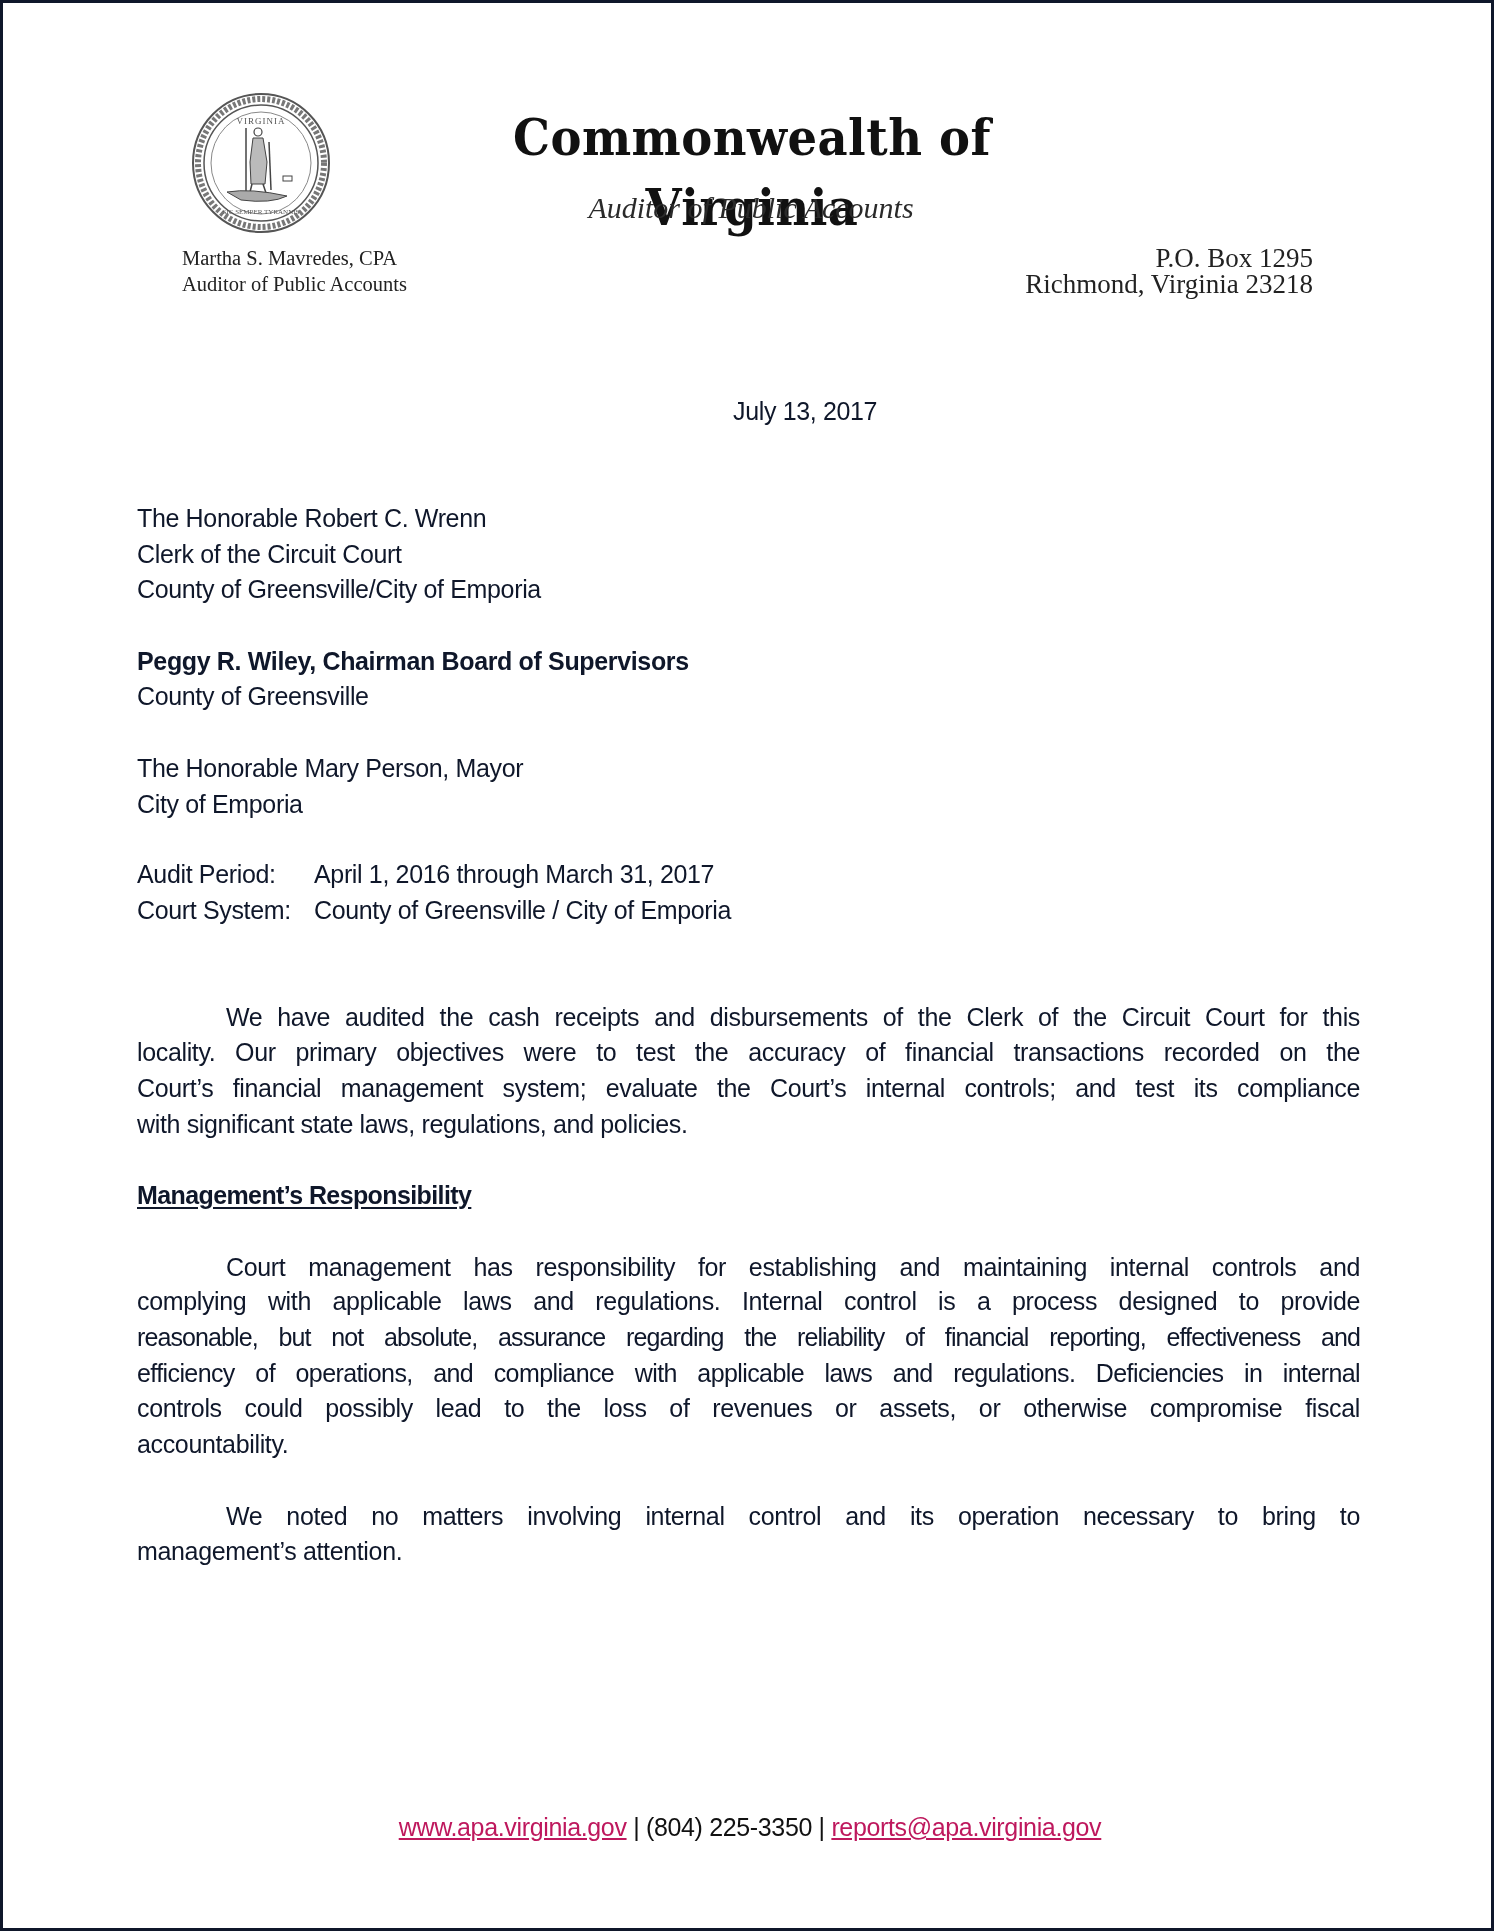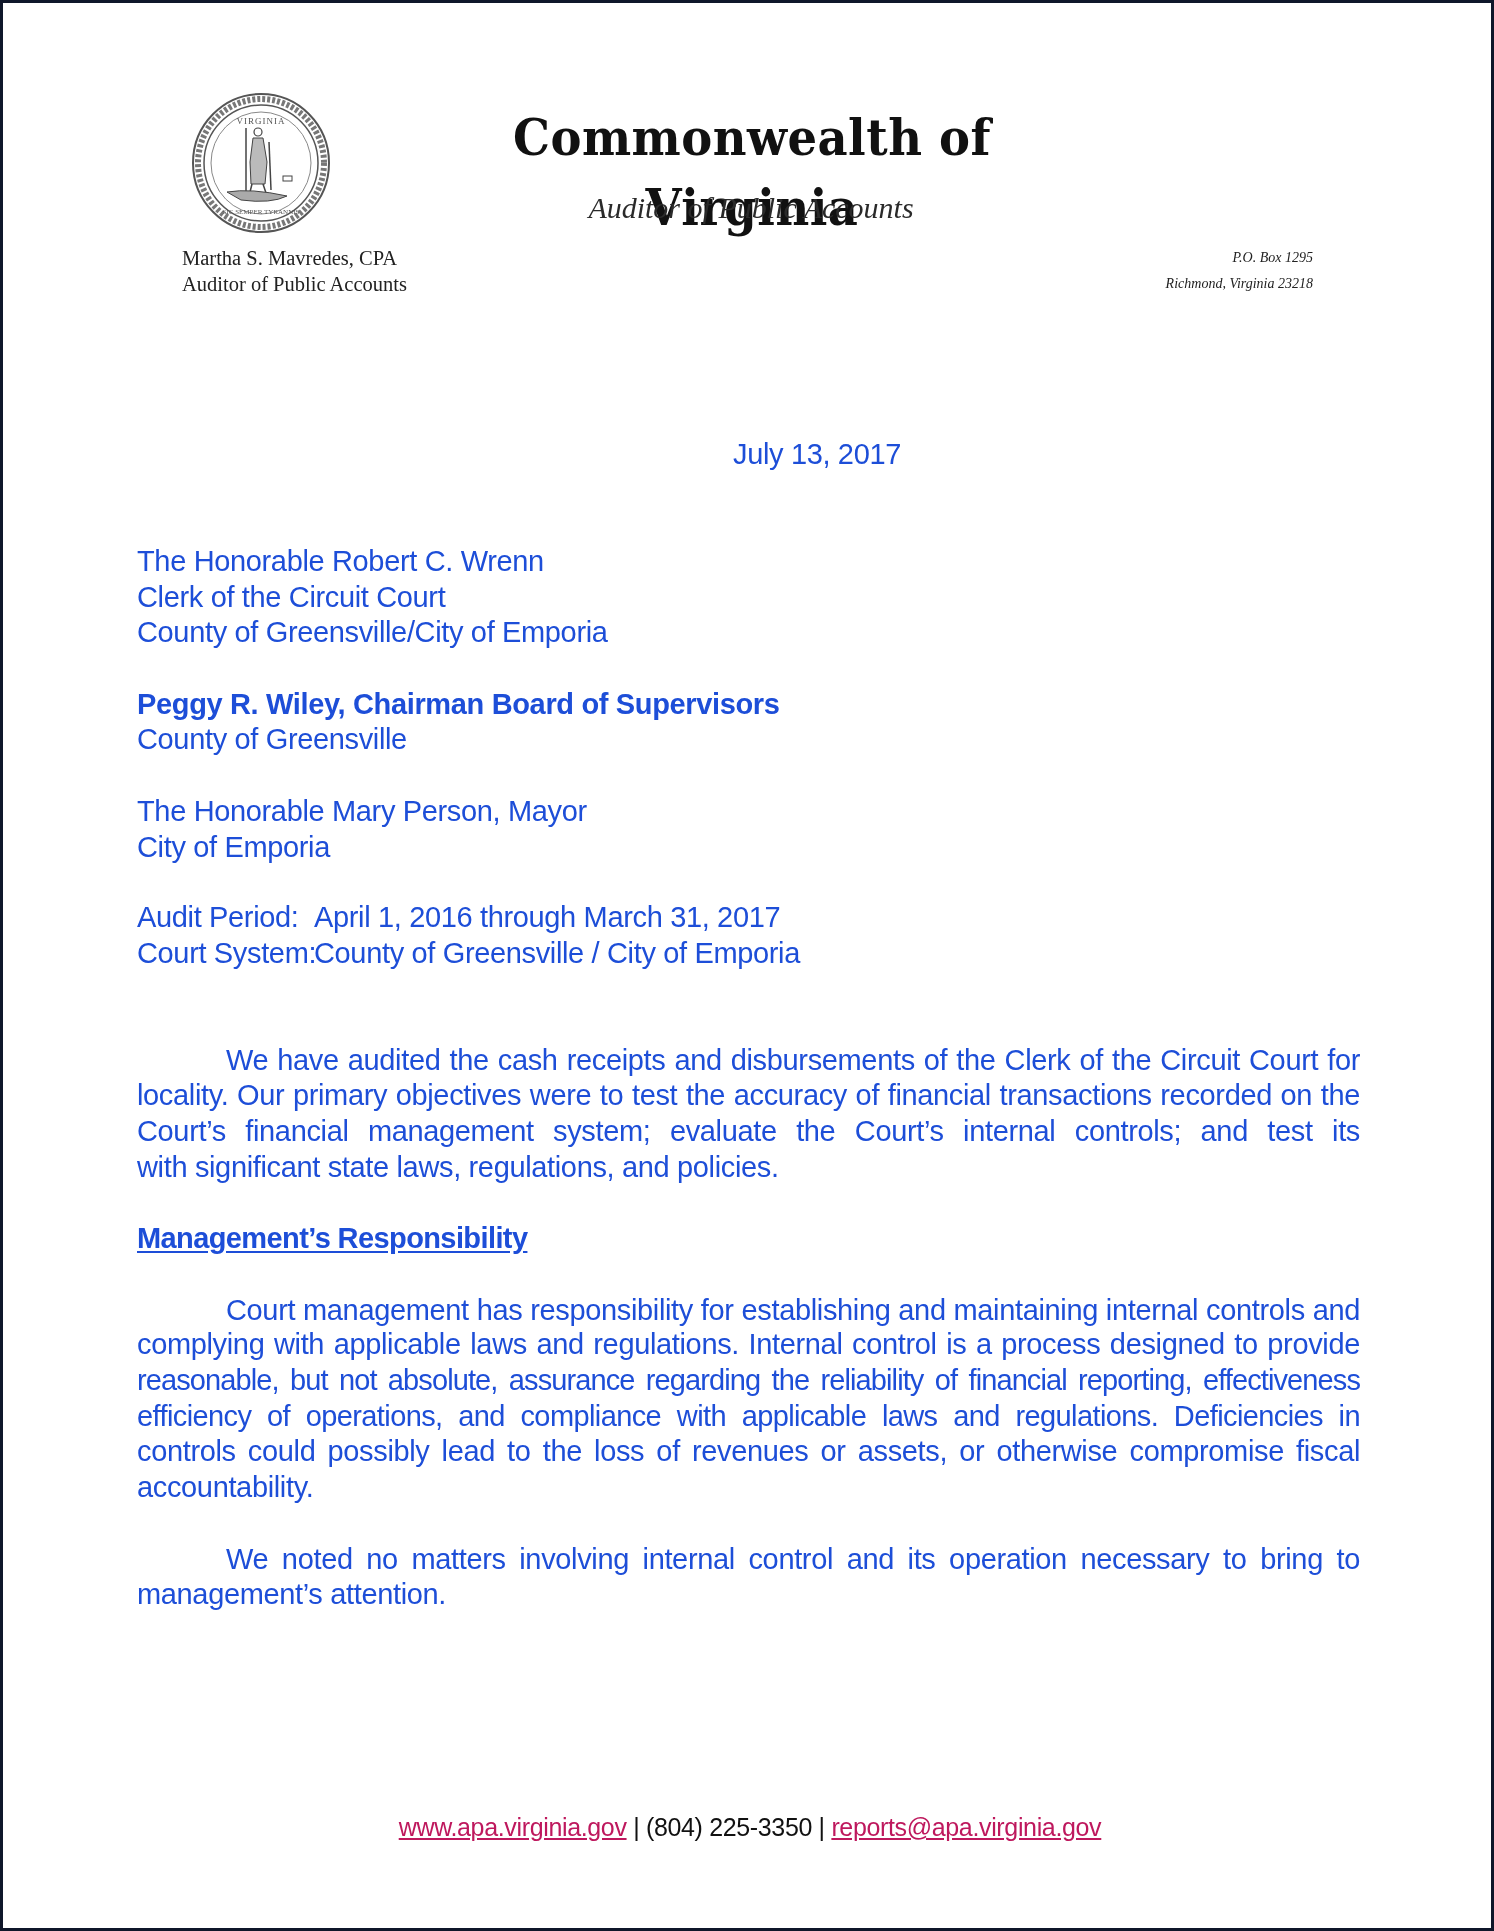--- a/index.html
+++ b/index.html
@@ -17,27 +17,27 @@
     font-family: "DejaVu Serif", "Liberation Serif", serif; font-weight: bold;
     font-size: 50px; line-height: 70px; color: #111; text-align: center;
     letter-spacing: 0.5px; transform: scaleX(0.93); transform-origin: center;
   }
   .subtitle {
     position: absolute; left: 540px; top: 188px; width: 416px; text-align: center;
     font-family: "Liberation Serif", serif; font-style: italic; font-size: 30px;
     line-height: 34px; color: #2a2a2a;
   }
   .hdr-left { position: absolute; left: 179px; top: 242px; font-size: 20.5px; line-height: 26px; }
-  .hdr-right { position: absolute; right: 178px; top: 242px; font-size: 14px; line-height: 26px; text-align: right; font-style: italic; }
+  .hdr-right { position: absolute; right: 178px; top: 242px; font-size: 27px; line-height: 26px; text-align: right; }
 
   
   .body-line {
     position: absolute; left: 134px; font-family: "Liberation Sans", sans-serif;
-    font-size: 29px; line-height: 36px; height: 36px; color: #1d4ed8;
-    white-space: nowrap; letter-spacing: -0.35px; margin-top: 43px;
+    font-size: 25px; line-height: 36px; height: 36px; color: #0f172a;
+    white-space: nowrap; letter-spacing: -0.35px;
   }
   .just {
     width: 1223px; text-align: justify; text-align-last: justify; white-space: normal;
     overflow: hidden;
   }
   .indent { left: 223px; width: 1134px; }
   .heading { font-weight: bold; text-decoration: underline; text-underline-offset: 3px; letter-spacing: -0.6px; }
   .label-col { display: inline-block; width: 177px; }
 
   .footer {

